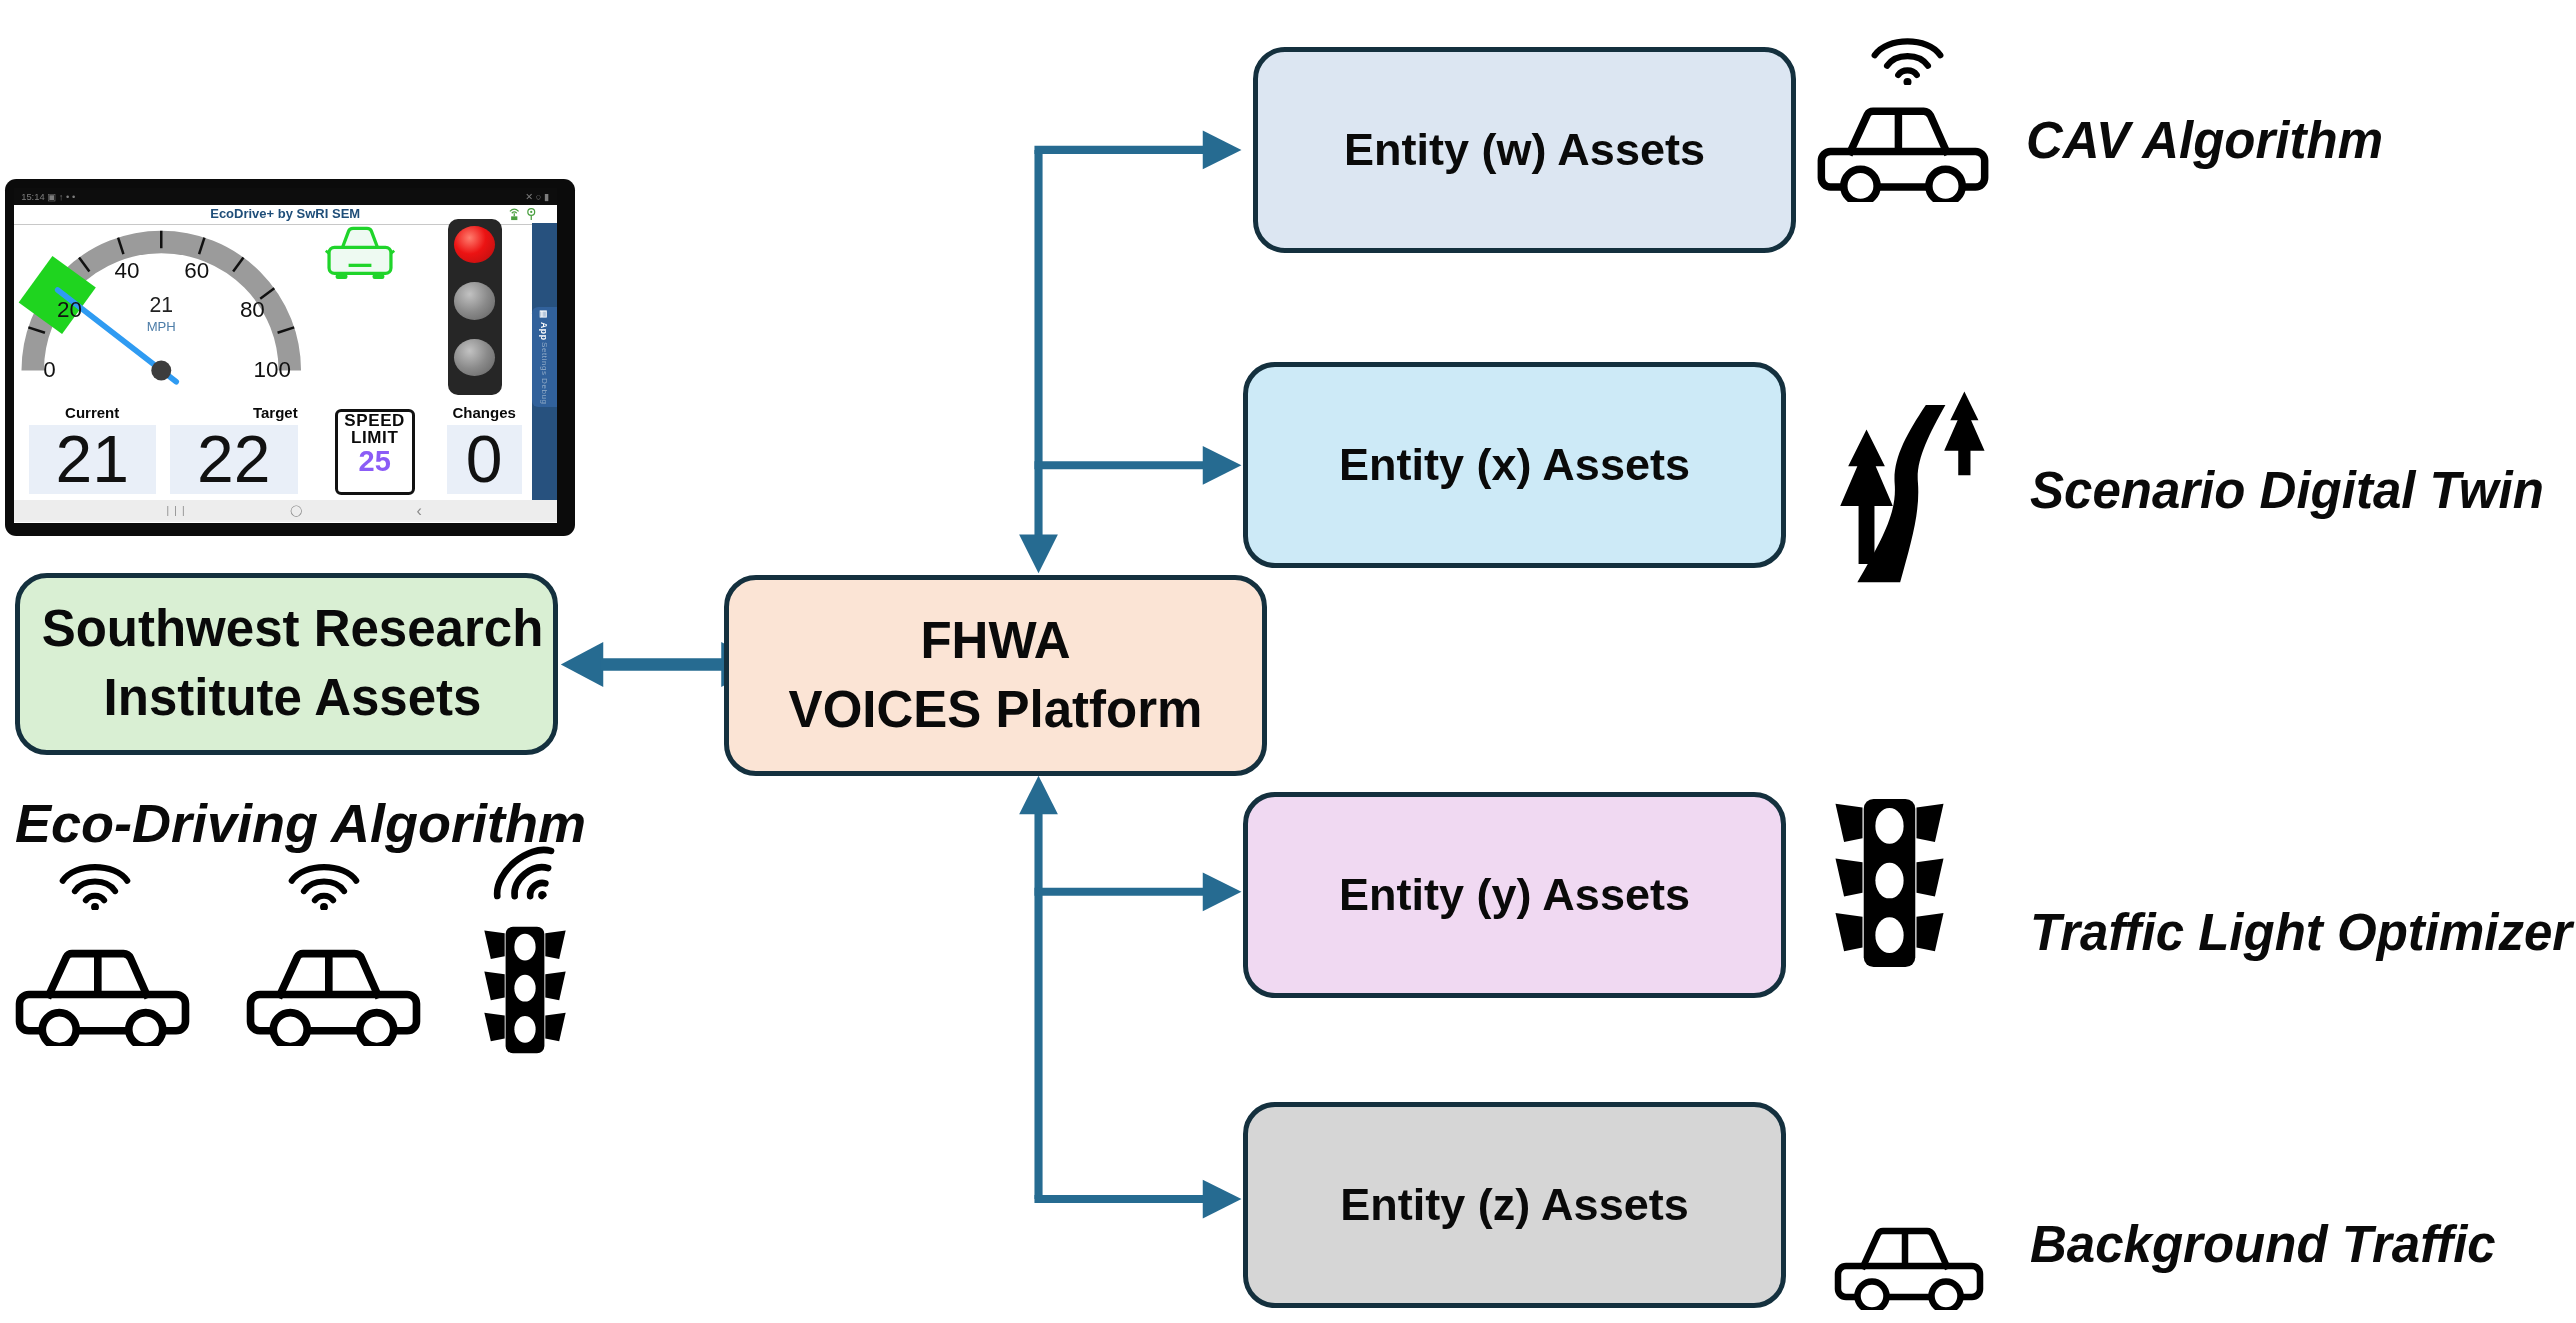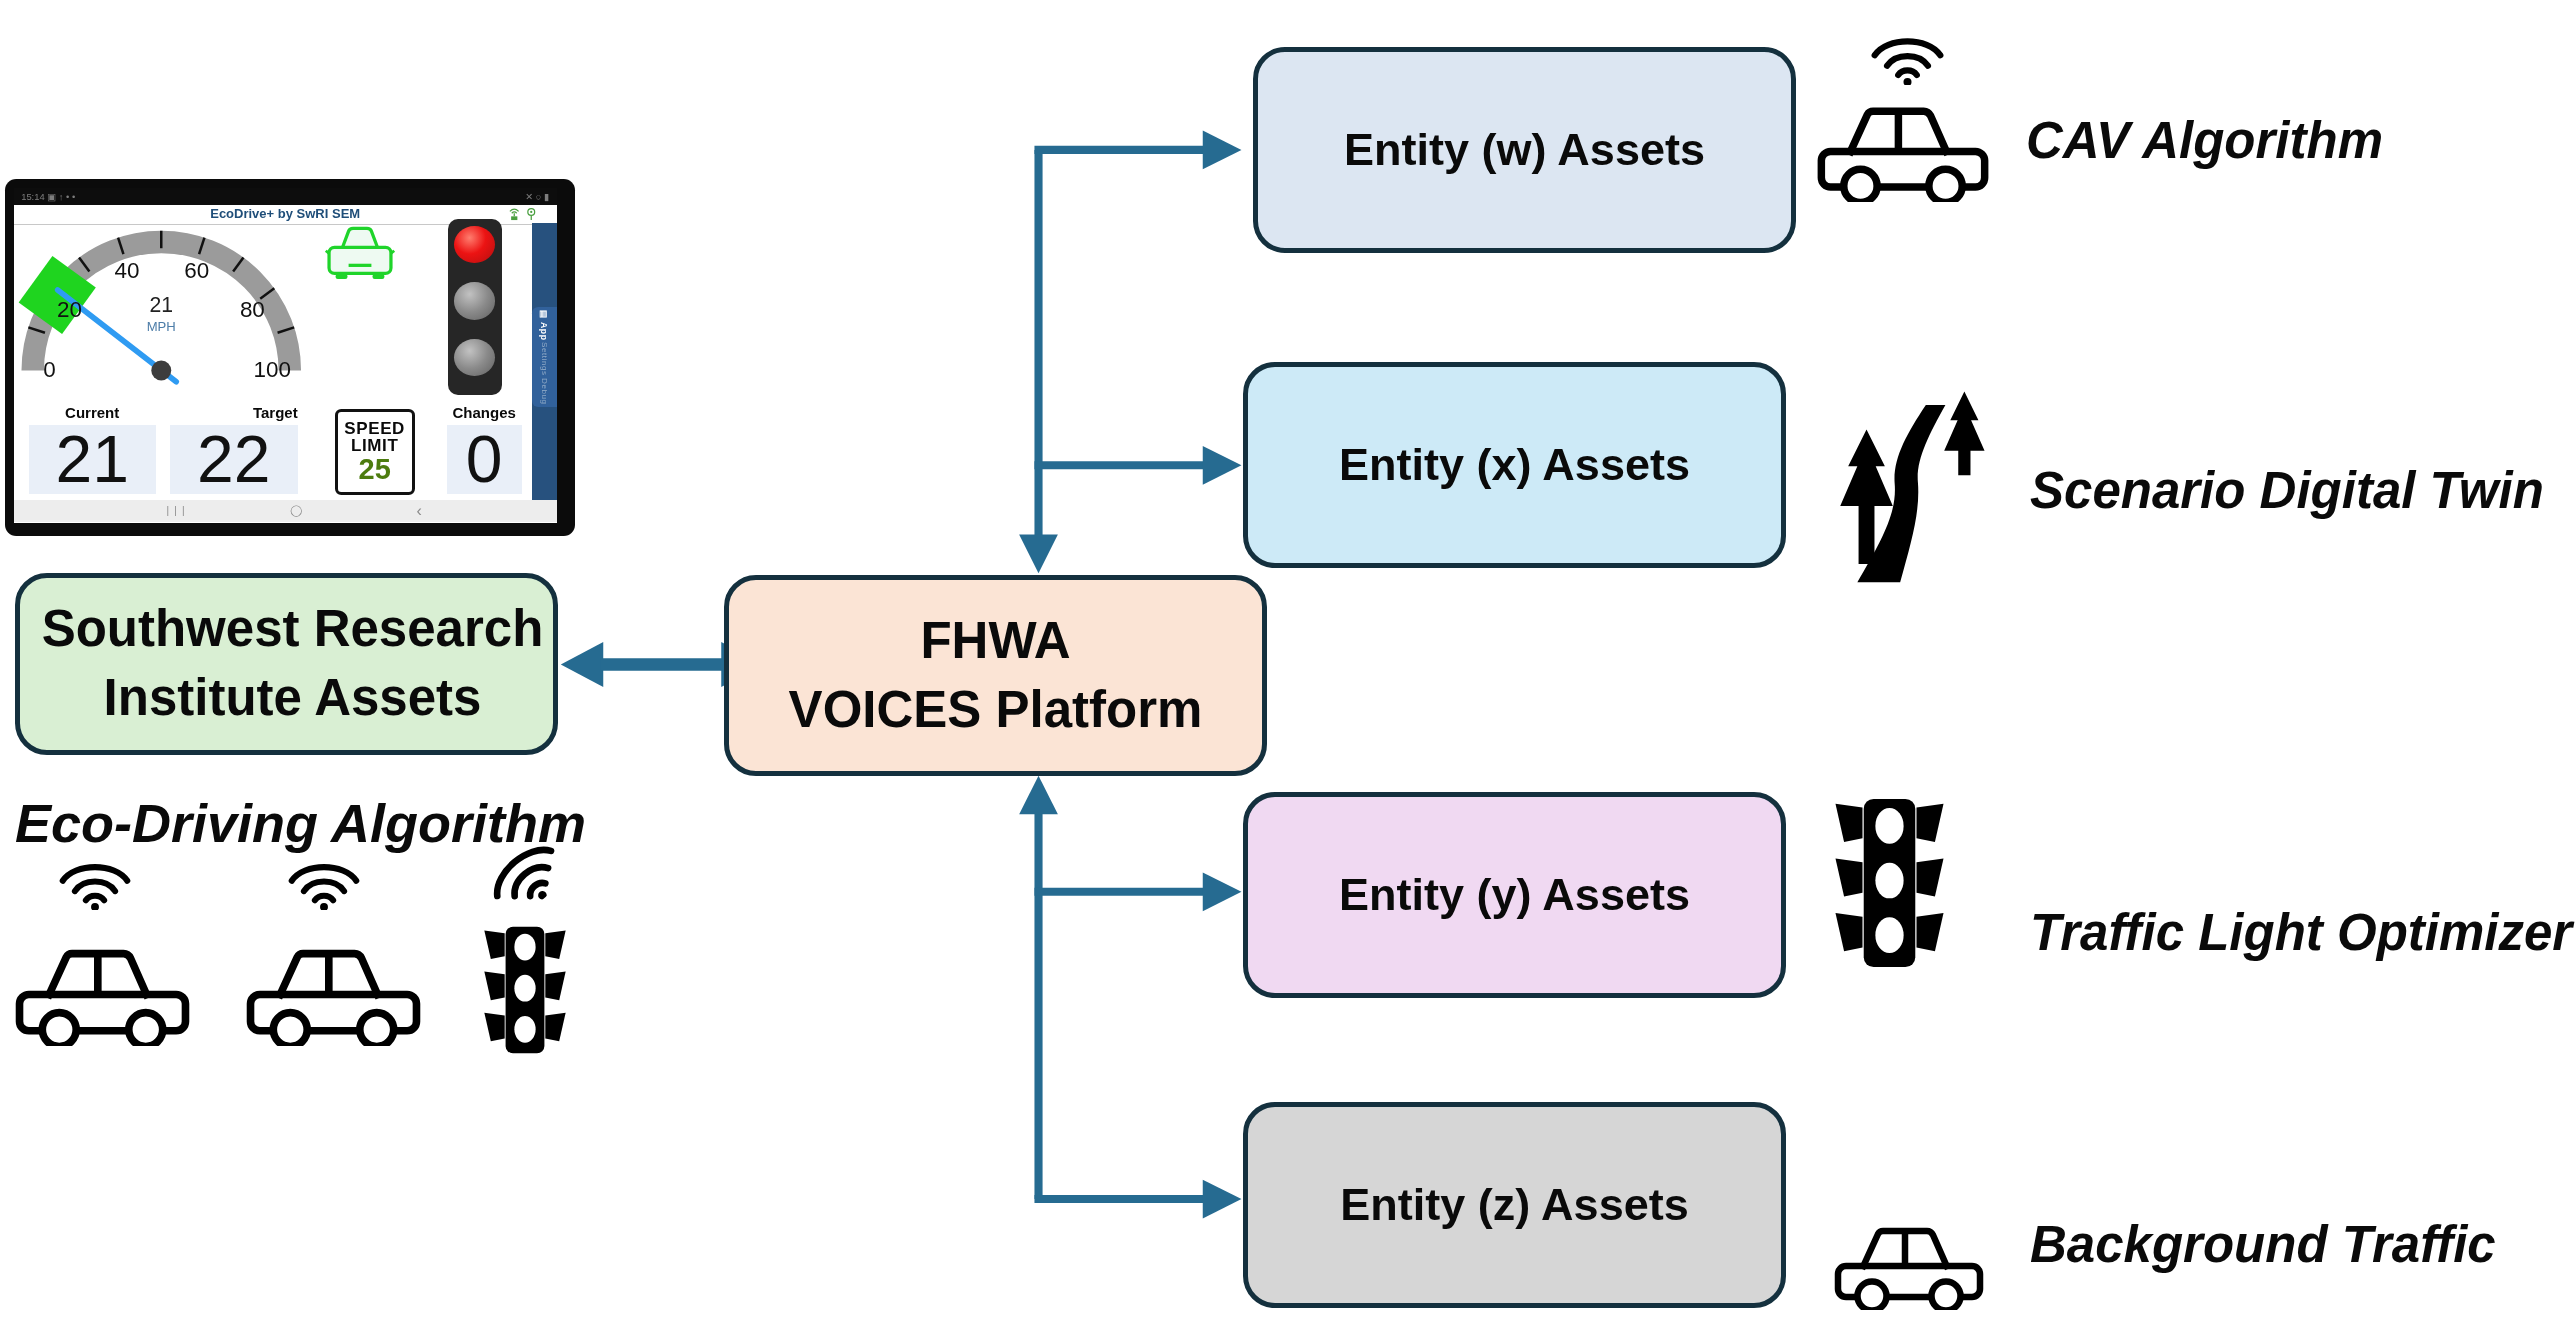--- a/index.html
+++ b/index.html
@@ -52,23 +52,23 @@
   .panel-label{position:absolute;font-weight:bold;font-size:15px;text-align:center;}
   #lbl-current{left:15px;top:216px;width:127px;}
   #lbl-target{left:156px;top:216px;width:128px;text-align:right;}
   #lbl-changes{left:433px;top:216px;width:75px;}
   .valuebox{position:absolute;top:237px;height:69px;background:#e9eff8;display:flex;align-items:center;justify-content:center;
             font-size:66px;color:#111;}
   #val-current{left:15px;width:127px;}
   #val-target{left:156px;width:128px;}
   #val-changes{left:433px;width:75px;}
   #speedsign{left:321px;top:221px;width:80px;height:86px;box-sizing:border-box;background:#ffffff;border:3.1px solid #111;
-             border-radius:6.2px;display:flex;flex-direction:column;align-items:center;justify-content:center;line-height:1.0;}
+             border-radius:6.2px;display:flex;flex-direction:column;align-items:center;line-height:1.0;}
   #speedsign .s1{font-size:17px;font-weight:bold;letter-spacing:0.6px;}
-  #speedsign .s2{font-size:29px;font-weight:bold;color:#4d7c0f;margin-top:1.2px;}
+  #speedsign .s2{font-size:29px;font-weight:bold;color:#8b5cf6;margin-top:1.2px;}
   #navbar{left:0;top:312px;width:543px;height:22.5px;background:#ededed;color:#8a8a8a;}
   .navico{position:absolute;top:0;height:22.5px;display:flex;align-items:center;justify-content:center;width:25px;}
 
   
   #connectors{left:0;top:0;}
 </style>
 </head>
 <body>
 
 <div id="canvas">

